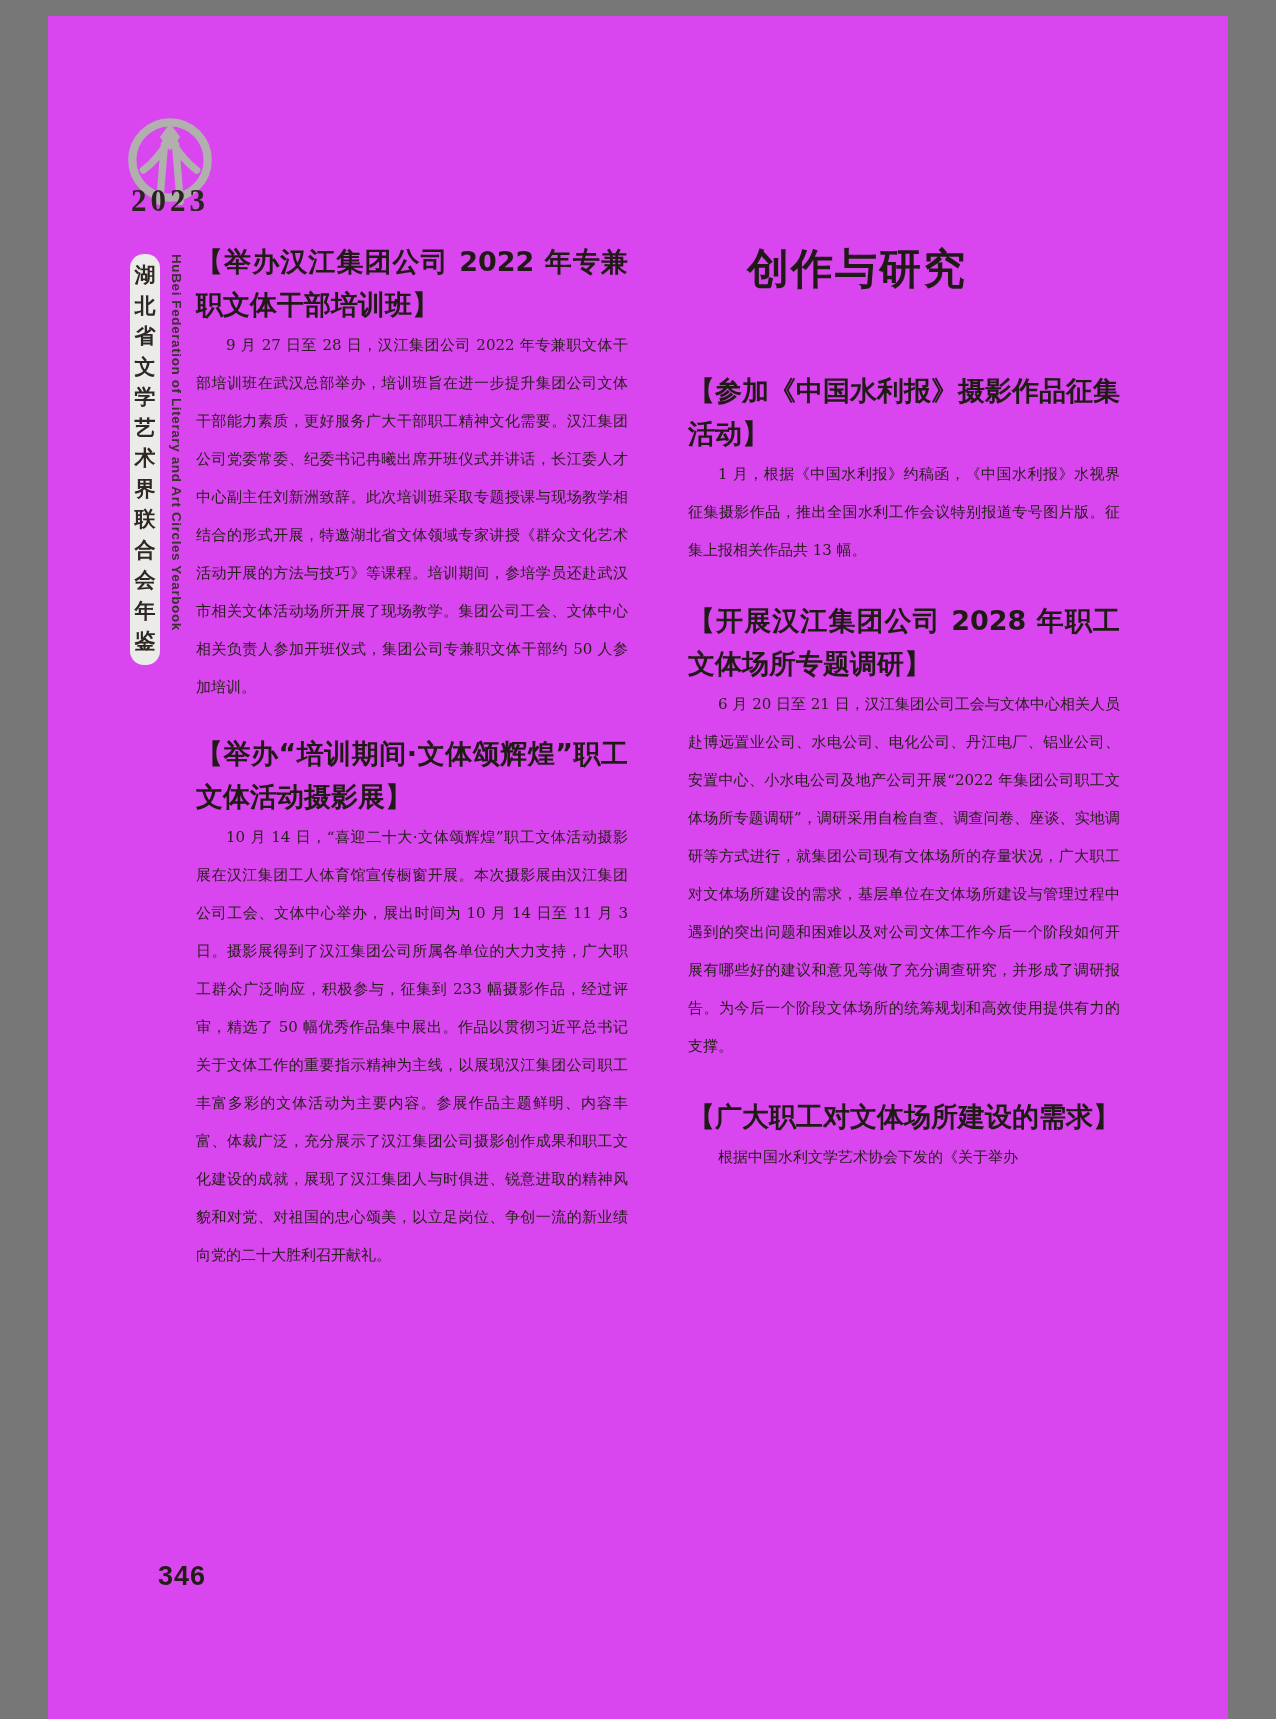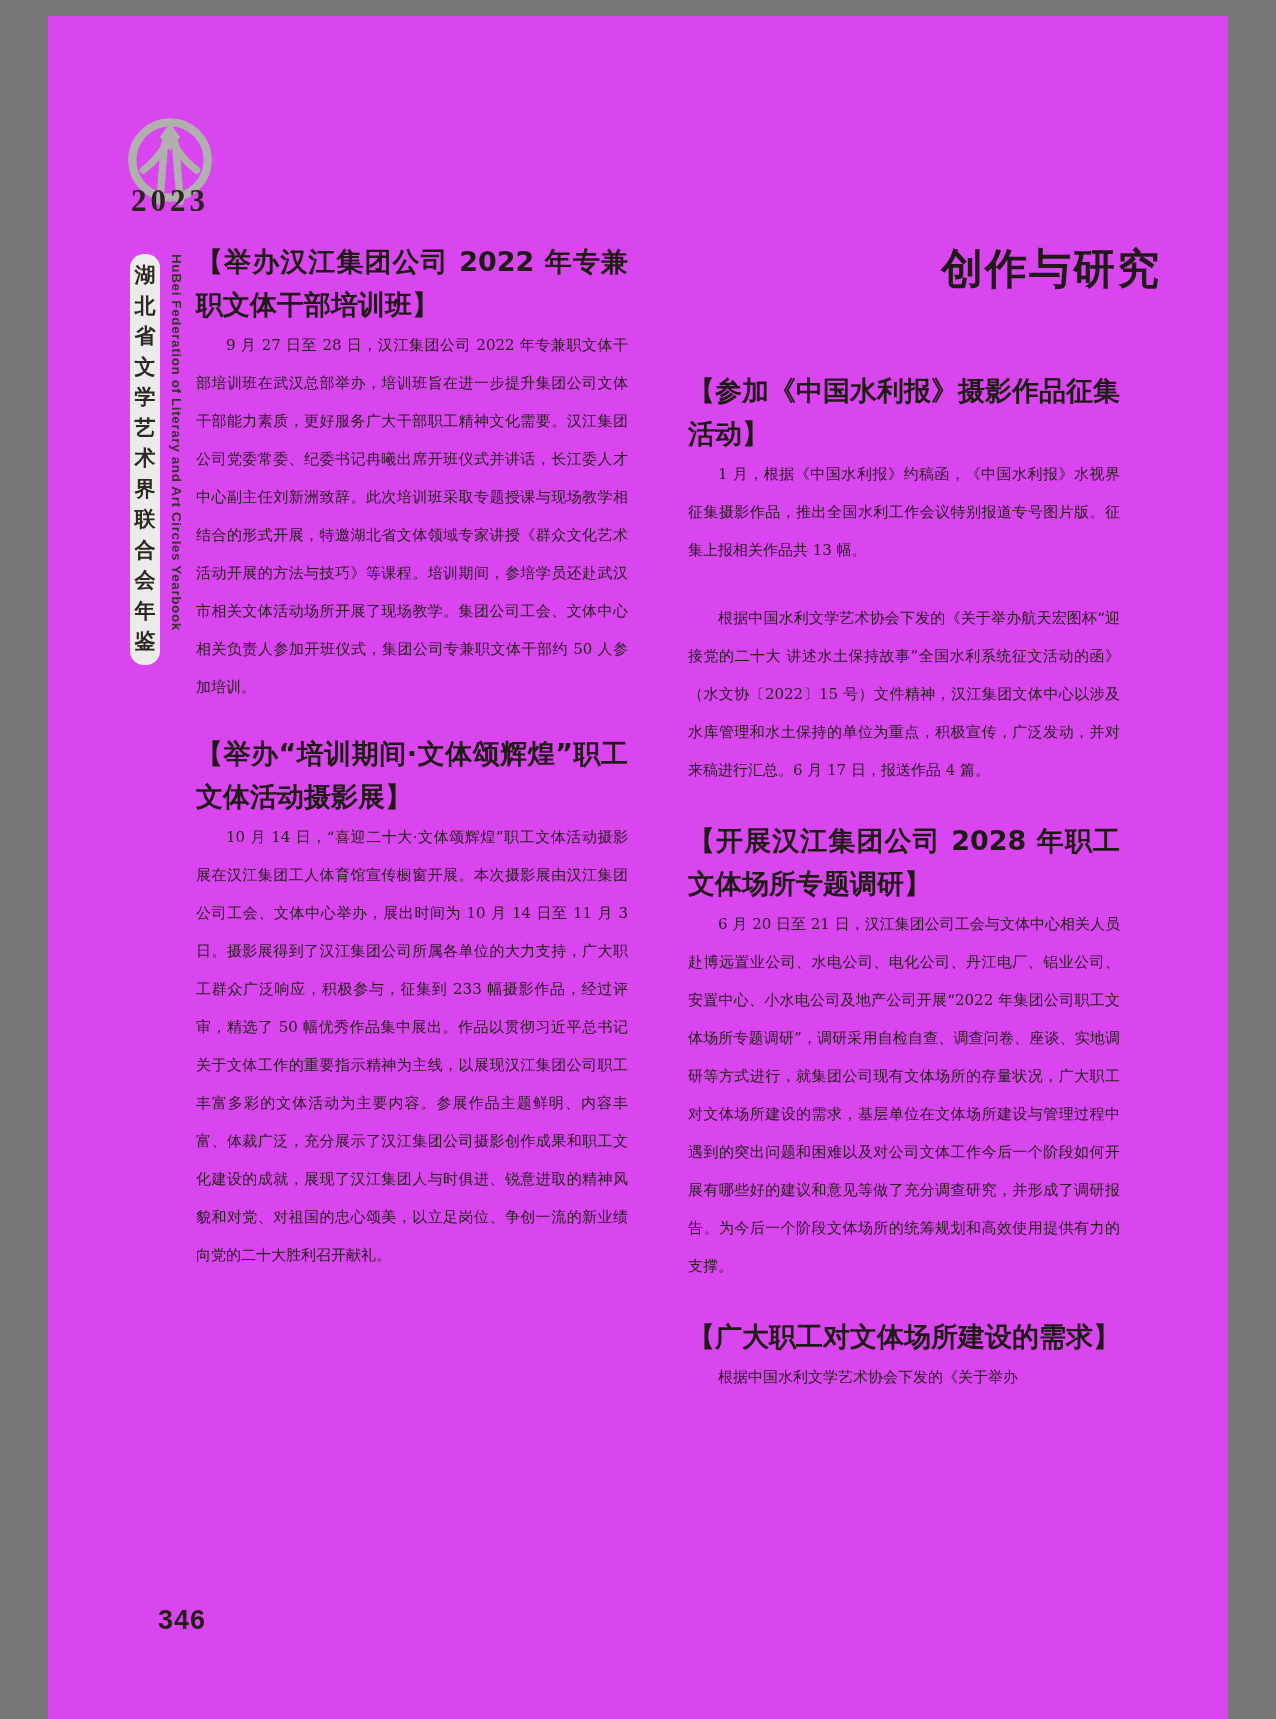--- a/index.html
+++ b/index.html
@@ -53,31 +53,31 @@
     margin:0;
     font-size:15px;line-height:38px;
     text-align:justify;text-justify:inter-ideograph;
     text-indent:2em;color:#261f1a;
     font-family:"DejaVu Serif", serif;
   }
   .article{margin-top:28px;}
   .article:first-child{margin-top:0;}
   .section-title{
     font-size:42px;font-weight:bold;color:#201a16;
-    text-align:right;line-height:56px;
-    position:relative;left:41px;
+    text-align:left;line-height:56px;
+    position:relative;left:59px;
     margin-bottom:72px;
     font-family:Liberation Serif, serif;
     letter-spacing:2px;
   }
   .col-left .article + .article{margin-top:26px;}
   .col-right .article + .article{margin-top:30px;}
   
   .page-number{
-    position:absolute;left:110px;top:1589px;
+    position:absolute;left:110px;top:1545px;
     font-size:27px;font-weight:bold;color:#231d18;
     font-family:"Liberation Sans", sans-serif;
     letter-spacing:1px;
   }
 </style>
 </head>
 <body>
 
 <div class="page">
 
@@ -126,21 +126,20 @@
   </div>
 
   <div class="col col-right">
     <div class="section-title">创作与研究</div>
 
     <div class="article">
       <div class="article-title">【参加《中国水利报》摄影作品征集活动】</div>
       <p class="article-body">1 月，根据《中国水利报》约稿函，《中国水利报》水视界征集摄影作品，推出全国水利工作会议特别报道专号图片版。征集上报相关作品共 13 幅。</p>
     </div>
     <div class="article">
-      <p class="article-body">根据中国水利文学艺术协会下发的《关于举办航天宏图杯“迎接党的二十大 讲述水土保持故事”全国水利系统征文活动的函》（水文协〔2022〕15 号）文件精神，汉江集团文体中心以涉及水库管理和水土保持的单位为重点，积极宣传，广泛发动，并对来稿进行汇总。6 月 17 日，报送作品 4 篇。</p>
     </div>
     <div class="article">
       <div class="article-title">【开展汉江集团公司 2028 年职工文体场所专题调研】</div>
       <p class="article-body">6 月 20 日至 21 日，汉江集团公司工会与文体中心相关人员赴博远置业公司、水电公司、电化公司、丹江电厂、铝业公司、安置中心、小水电公司及地产公司开展“2022 年集团公司职工文体场所专题调研”，调研采用自检自查、调查问卷、座谈、实地调研等方式进行，就集团公司现有文体场所的存量状况，广大职工对文体场所建设的需求，基层单位在文体场所建设与管理过程中遇到的突出问题和困难以及对公司文体工作今后一个阶段如何开展有哪些好的建议和意见等做了充分调查研究，并形成了调研报告。为今后一个阶段文体场所的统筹规划和高效使用提供有力的支撑。</p>
     </div>
     <div class="article">
       <div class="article-title">【广大职工对文体场所建设的需求】</div>
       <p class="article-body">根据中国水利文学艺术协会下发的《关于举办</p>
     </div>
   </div>

